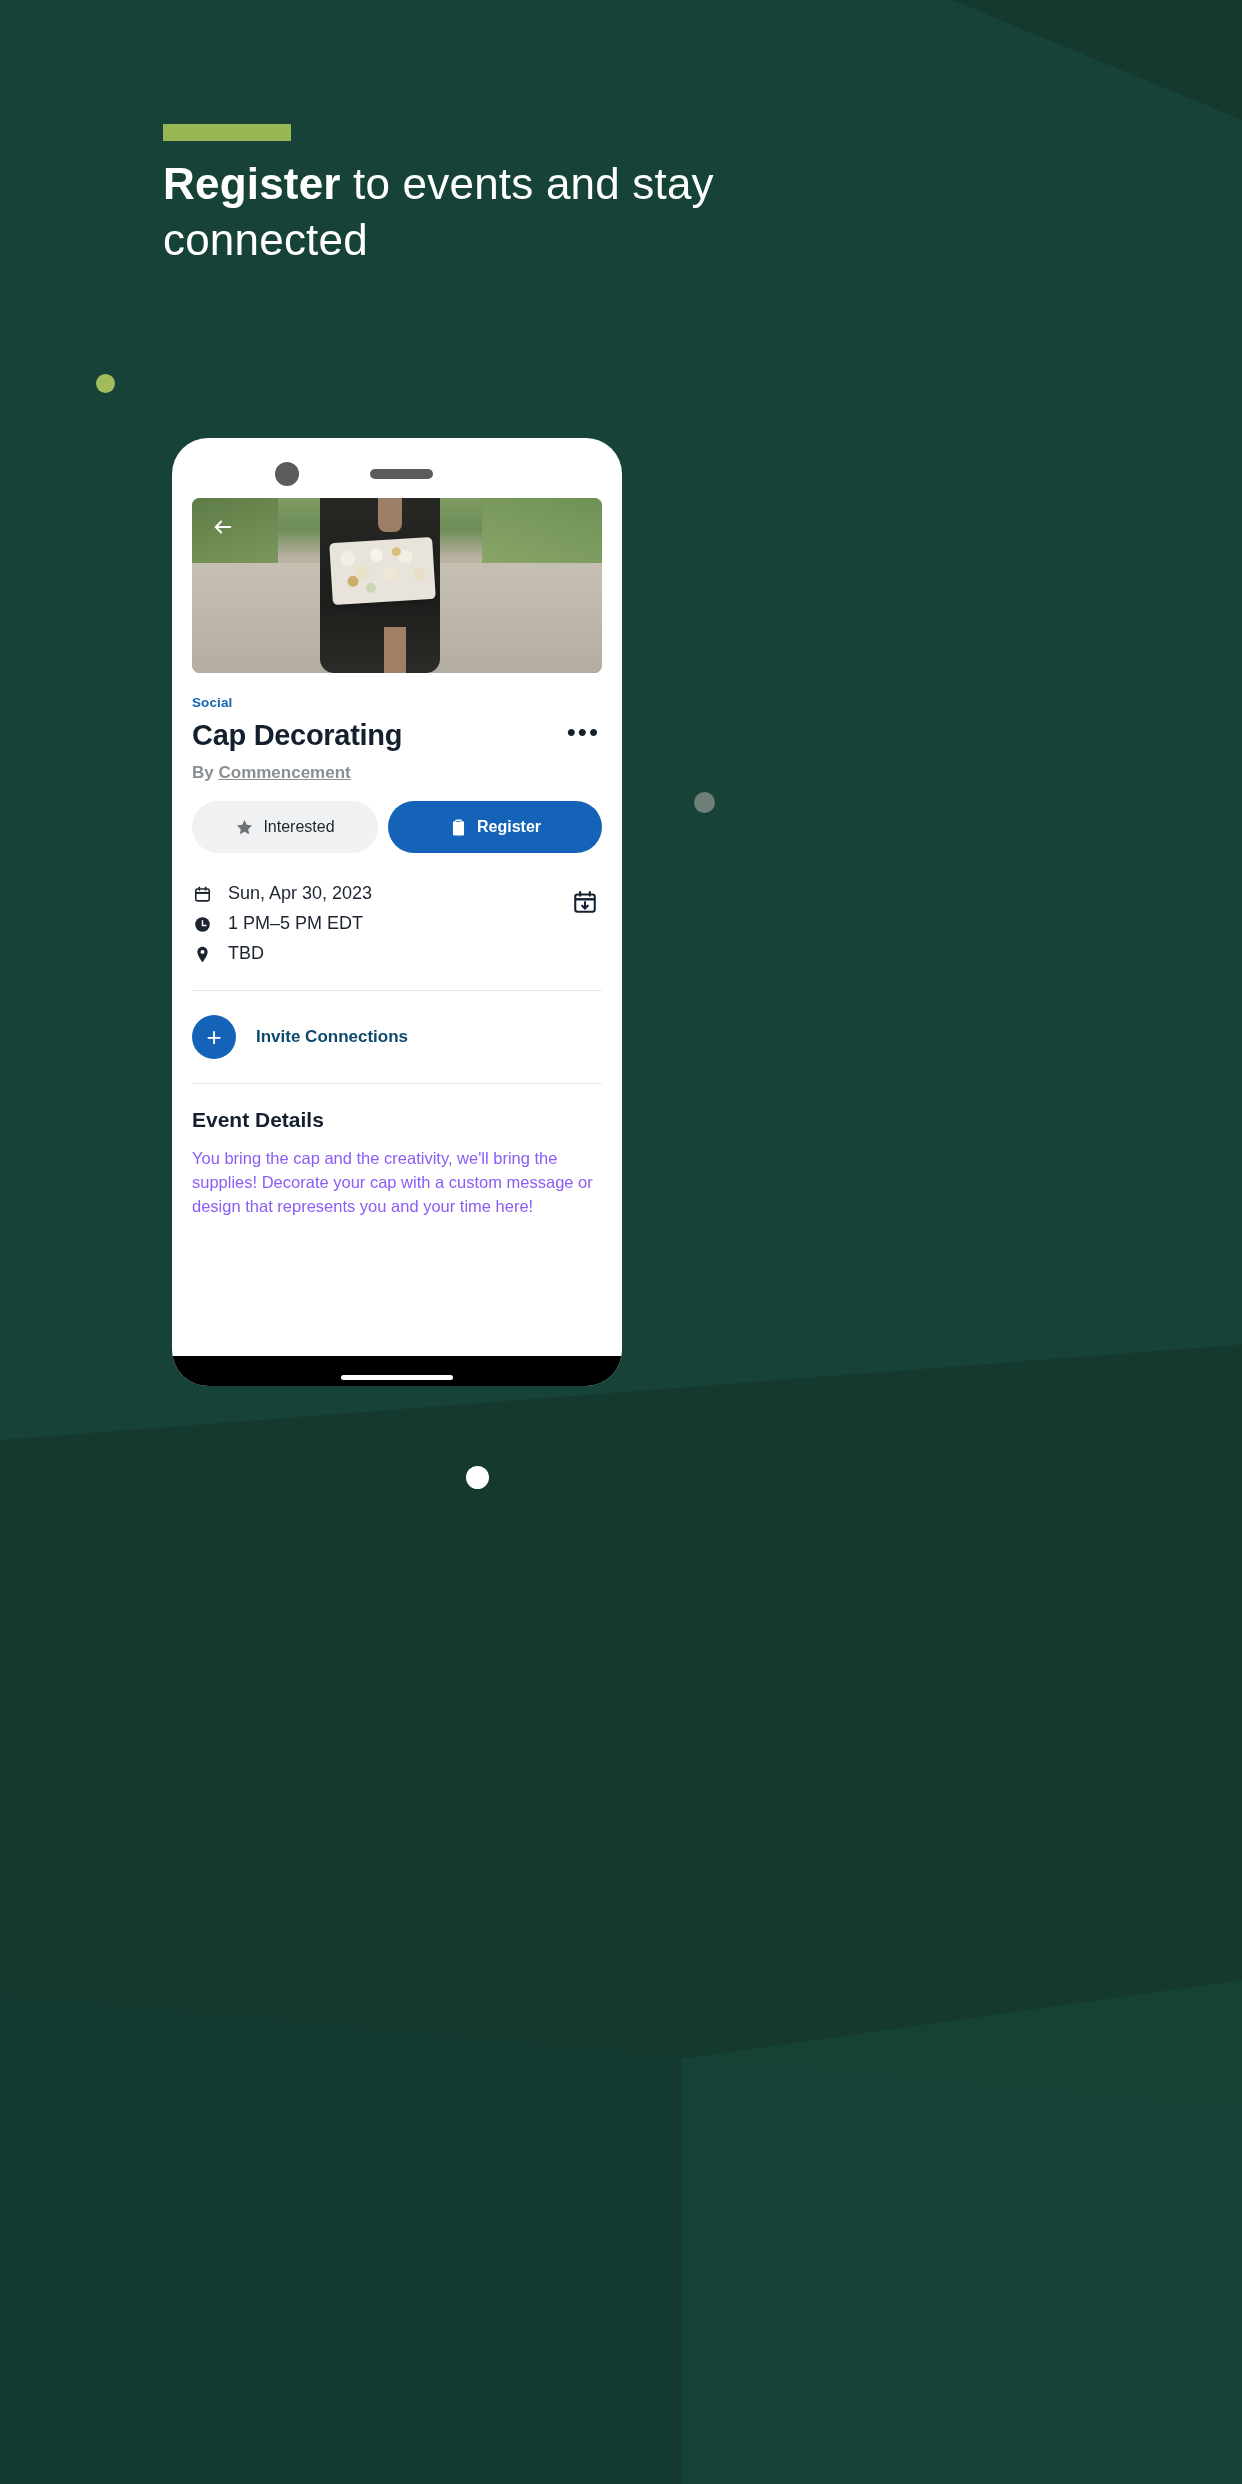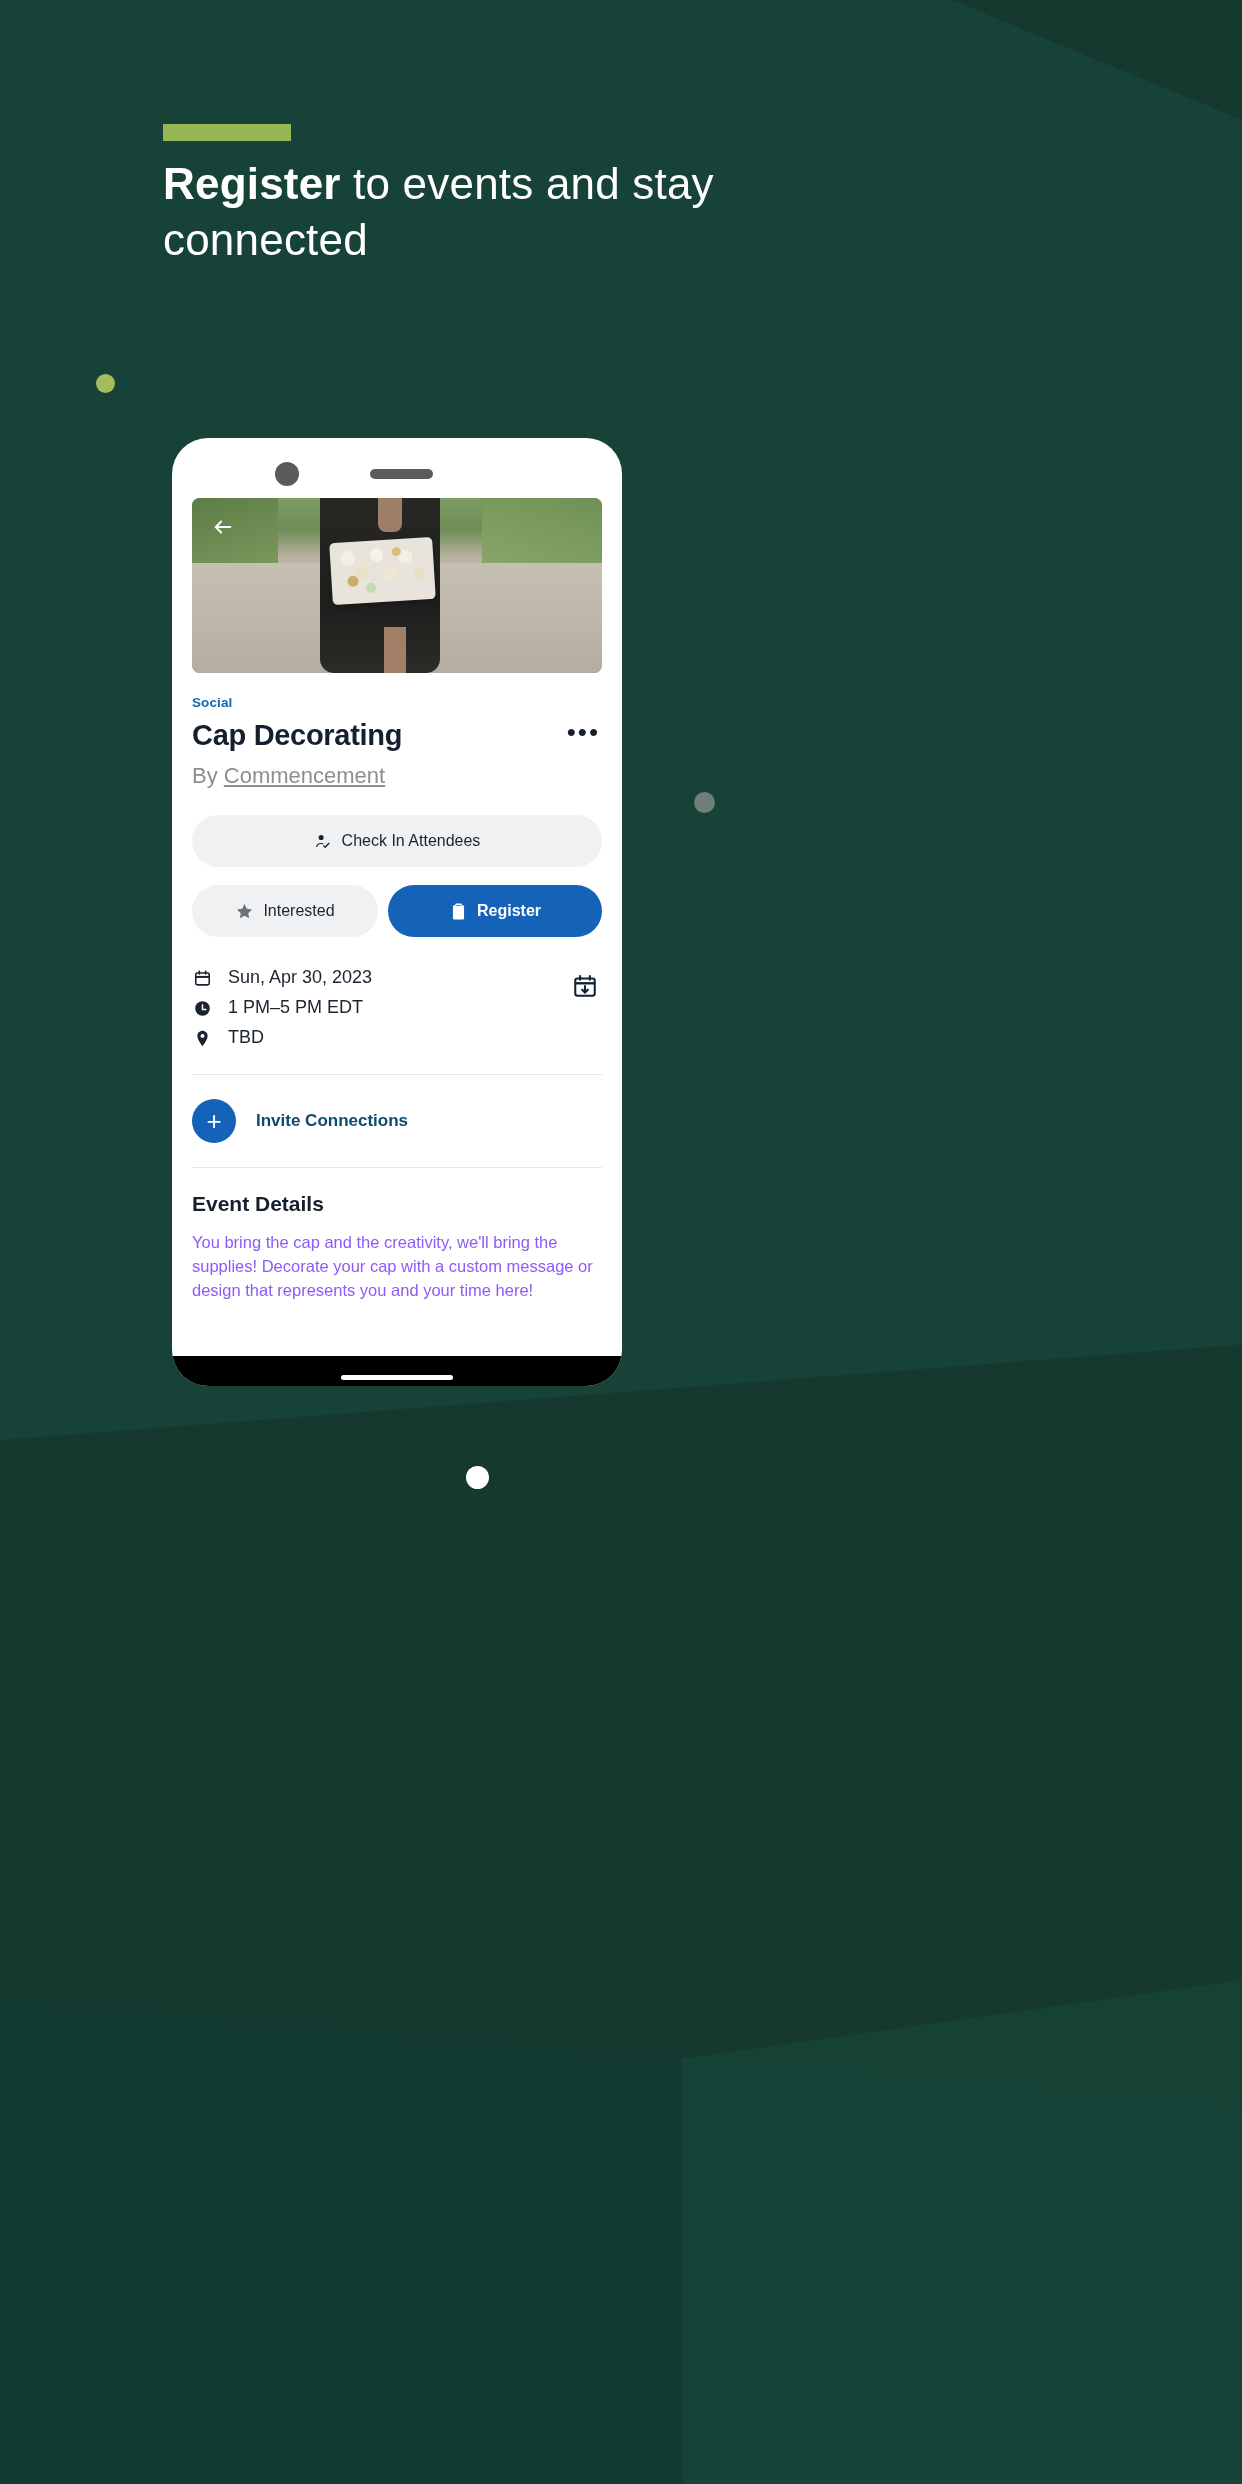--- a/index.html
+++ b/index.html
@@ -152,21 +152,21 @@
     letter-spacing: .1px;
   }
   .title-row { display: flex; align-items: flex-start; justify-content: space-between; margin-top: 9px; }
   .ev-title {
     color: #14202E; font-size: 29px; font-weight: 700; letter-spacing: -.3px;
   }
   .kebab {
     color: #14202E; font-size: 26px; line-height: 14px; letter-spacing: 2px;
     padding: 6px 2px 0 10px;
   }
-  .byline { margin-top: 11px; font-size: 22px; color: #8A8F94; }
+  .byline { margin-top: 11px; font-size: 17px; color: #8A8F94; font-weight: bold; }
   .byline a { color: #8A8F94; text-decoration: underline; }
 
   .btn {
     display: flex; align-items: center; justify-content: center; gap: 9px;
     border-radius: 26px; font-size: 16px; font-weight: 400;
     height: 52px; cursor: pointer; border: none;
   }
   .btn-checkin {
     margin-top: 26px; width: 100%;
     background: #F0F1F2; color: #1B2430;
@@ -275,28 +275,20 @@
 
     <div class="cat">Social</div>
 
     <div class="title-row">
       <div class="ev-title">Cap Decorating</div>
       <div class="kebab">•••</div>
     </div>
 
     <div class="byline"><span>By </span><a href="#">Commencement</a></div>
 
-    <div class="btn btn-checkin">
-      <svg viewBox="0 0 24 24" fill="currentColor">
-        <circle cx="9" cy="7" r="3.2"></circle>
-        <path d="M2.6 19c0-3.4 2.9-5.2 6.4-5.2 1.2 0 2.3.2 3.2.6l-1.1 1.2c-.6-.2-1.3-.3-2.1-.3-2.9 0-4.9 1.3-4.9 3.7z"></path>
-        <path d="M14.1 20.4l-2.9-2.9 1.2-1.2 1.7 1.7 4.6-4.6 1.2 1.2z"></path>
-      </svg>
-      <span>Check In Attendees</span>
-    </div>
 
     <div class="btn-row">
       <div class="btn btn-interested">
         <svg viewBox="0 0 24 24" fill="#6C7278">
           <path d="M12 2.6l2.9 6 6.6.9-4.8 4.6 1.2 6.5L12 17.5l-5.9 3.1 1.2-6.5L2.5 9.5l6.6-.9z"></path>
         </svg>
         <span>Interested</span>
       </div>
       <div class="btn btn-register">
         <svg viewBox="0 0 24 24" fill="#FFFFFF">

